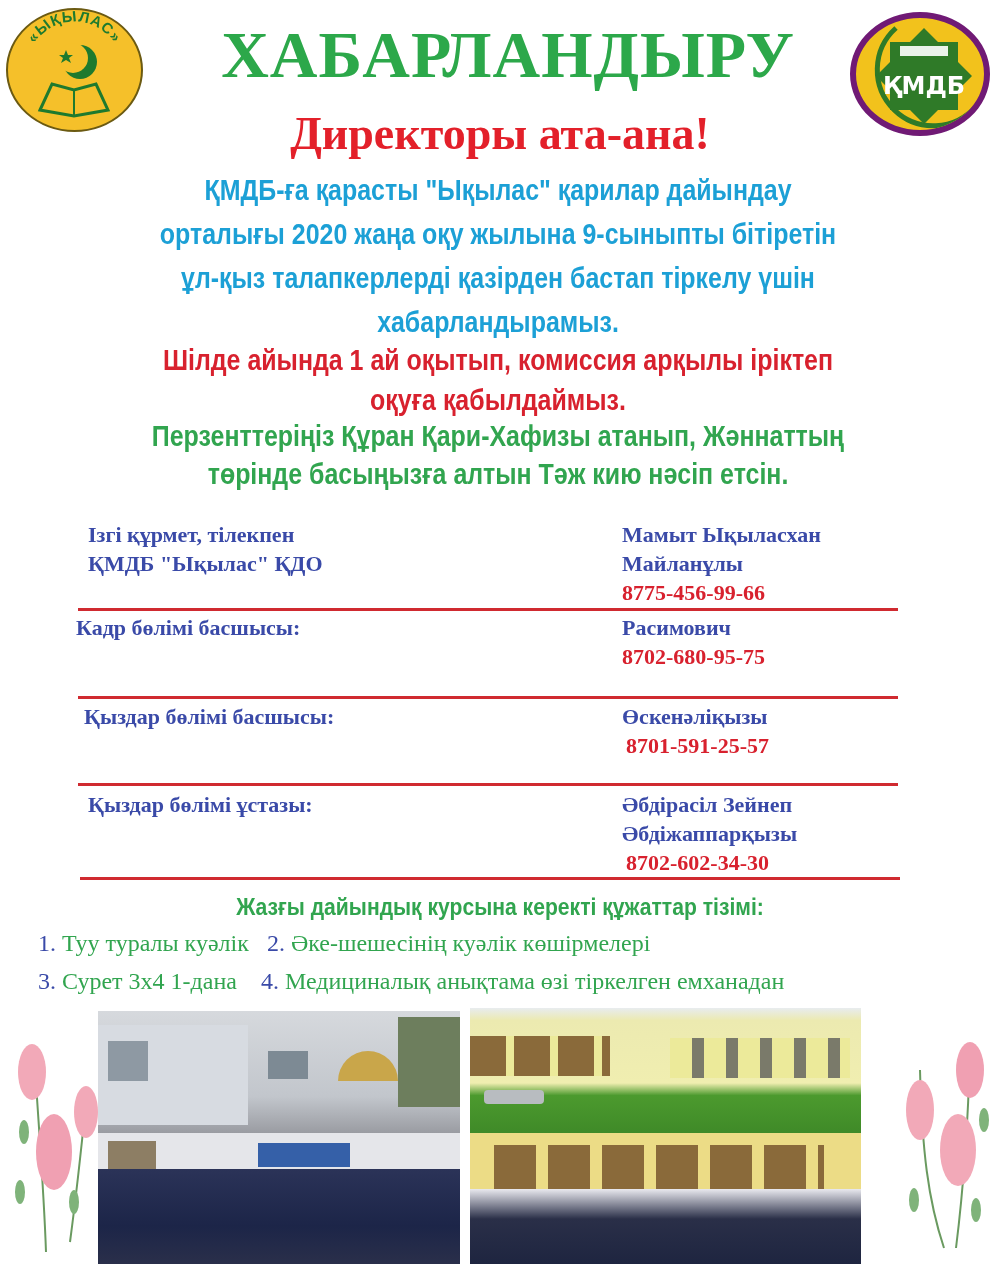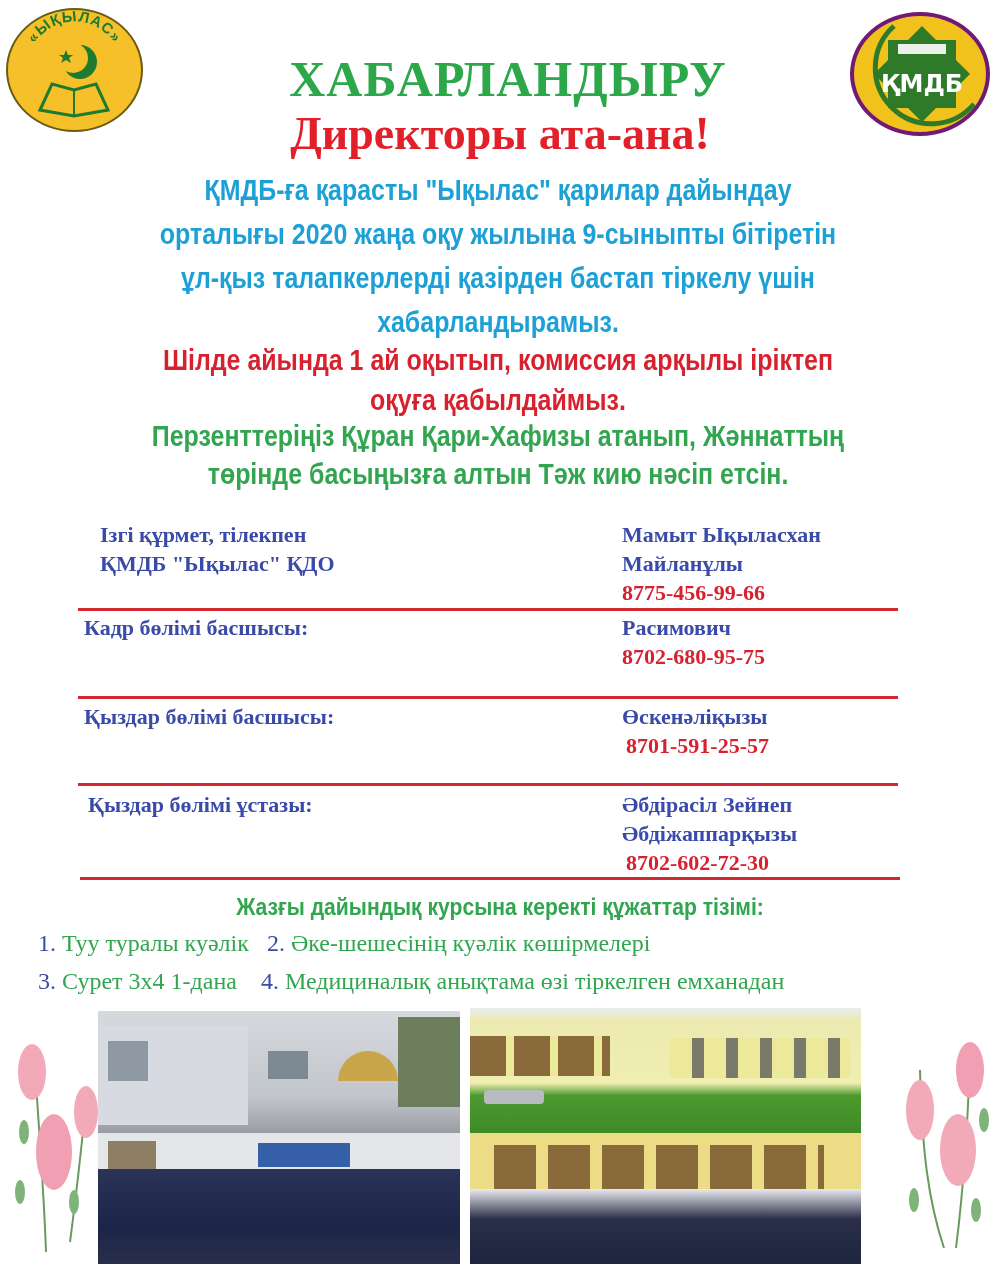--- a/index.html
+++ b/index.html
@@ -12,32 +12,31 @@
   .logo-left {
     left: 6px; top: 8px; width: 137px; height: 124px;
     border-radius: 50%;
     background: #f5c02a;
     border: 2px solid #6b5a12;
   }
   .logo-right {
     left: 850px; top: 12px; width: 140px; height: 124px;
     border-radius: 50%;
     background: #f2c21c;
-    border: 4px solid #701a75;
+    border: 6px solid #701a75;
     overflow: hidden;
   }
 
   
   .title {
     left: 178px; top: 14px; width: 660px;
     font-family: "Liberation Serif", serif;
-    font-weight: bold; font-size: 50px; line-height: 82px;
+    font-weight: bold; font-size: 66px; line-height: 82px;
     color: #2ca84a; letter-spacing: 1px; white-space: nowrap;
     text-align: center;
-    margin-top: 24px;
   }
   .greeting {
     left: 160px; top: 108px; width: 680px; text-align: center;
     font-weight: bold; font-size: 46px; line-height: 52px;
     color: #e3202a;
   }
 
   .para {
     left: 40px; width: 916px; text-align: center;
     font-family: "Liberation Sans", "DejaVu Sans", sans-serif;
@@ -113,32 +112,32 @@
 <div class="abs para para-red">
   <div>Шілде айында 1 ай оқытып, комиссия арқылы іріктеп</div>
   <div>оқуға қабылдаймыз.</div>
 </div>
 
 <div class="abs para para-green">
   <div>Перзенттеріңіз Құран Қари-Хафизы атанып, Жәннаттың</div>
   <div>төрінде басыңызға алтын Тәж кию нәсіп етсін.</div>
 </div>
 
-<div class="abs contact-text" style="left:100px; top:520px;">
+<div class="abs contact-text" style="left:88px; top:520px;">
   <div>Ізгі құрмет, тілекпен</div>
   <div>ҚМДБ "Ықылас" ҚДО</div>
 </div>
 <div class="abs contact-text" style="left:622px; top:520px;">
   <div>Мамыт Ықыласхан</div>
   <div>Майланұлы</div>
   <div class="phone">8775-456-99-66</div>
 </div>
 <div class="abs rule" style="left:78px; top:608px; width:820px;"></div>
 
-<div class="abs contact-text" style="left:84px; top:613px;">
+<div class="abs contact-text" style="left:76px; top:613px;">
   <div>Кадр бөлімі басшысы:</div>
 </div>
 <div class="abs contact-text" style="left:622px; top:613px;">
   <div>Расимович</div>
   <div class="phone">8702-680-95-75</div>
 </div>
 <div class="abs rule" style="left:78px; top:696px; width:820px;"></div>
 
 <div class="abs contact-text" style="left:84px; top:702px;">
   <div>Қыздар бөлімі басшысы:</div>
@@ -148,21 +147,21 @@
   <div class="phone" style="padding-left:4px;">8701-591-25-57</div>
 </div>
 <div class="abs rule" style="left:78px; top:783px; width:820px;"></div>
 
 <div class="abs contact-text" style="left:88px; top:790px;">
   <div>Қыздар бөлімі ұстазы:</div>
 </div>
 <div class="abs contact-text" style="left:622px; top:790px;">
   <div>Әбдірасіл Зейнеп</div>
   <div>Әбдіжаппарқызы</div>
-  <div class="phone" style="padding-left:4px;">8702-602-72-30</div>
+  <div class="phone" style="padding-left:4px;">8702-602-34-30</div>
 </div>
 <div class="abs rule" style="left:80px; top:877px; width:820px;"></div>
 
 <div class="abs docs-title">Жазғы дайындық курсына керекті құжаттар тізімі:</div>
 <div class="abs docs-row" style="top:928px;font-family:Liberation Serif, serif;">
   <span class="num">1.</span>
   <span>Туу туралы куәлік</span>&nbsp;&nbsp;
   <span class="num">2.</span>
   <span>Әке-шешесінің куәлік көшірмелері</span>
 </div>

